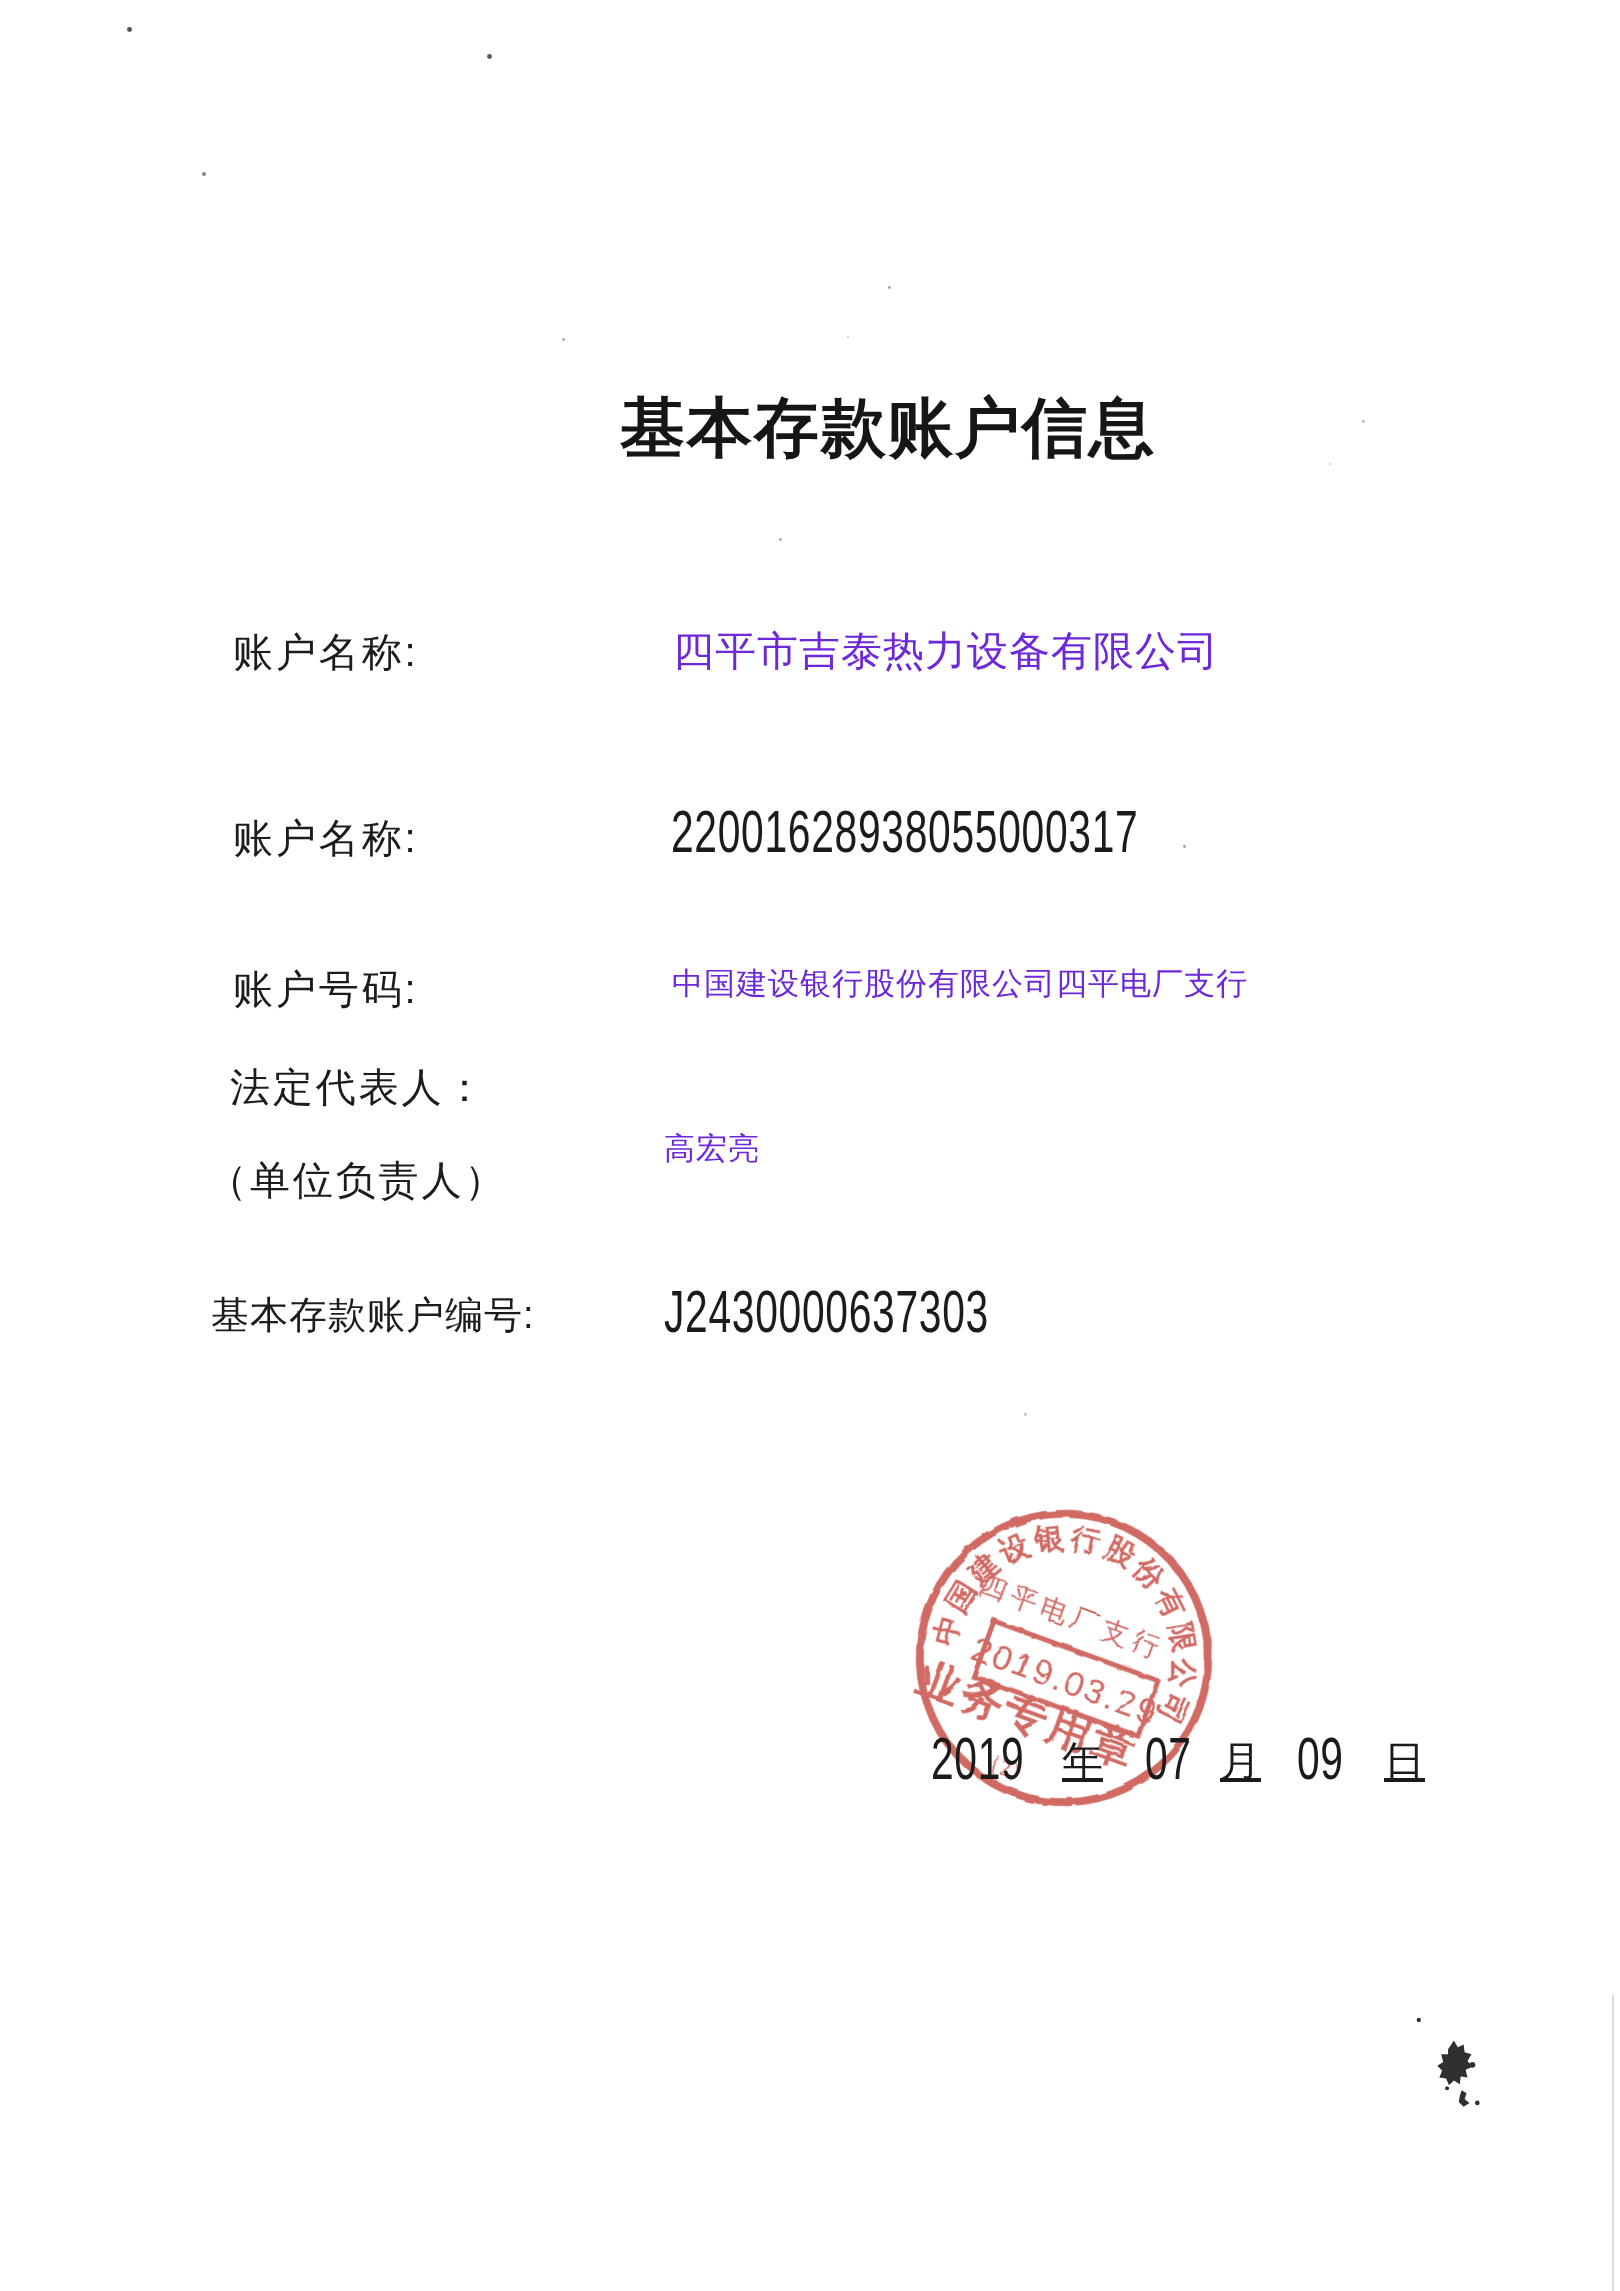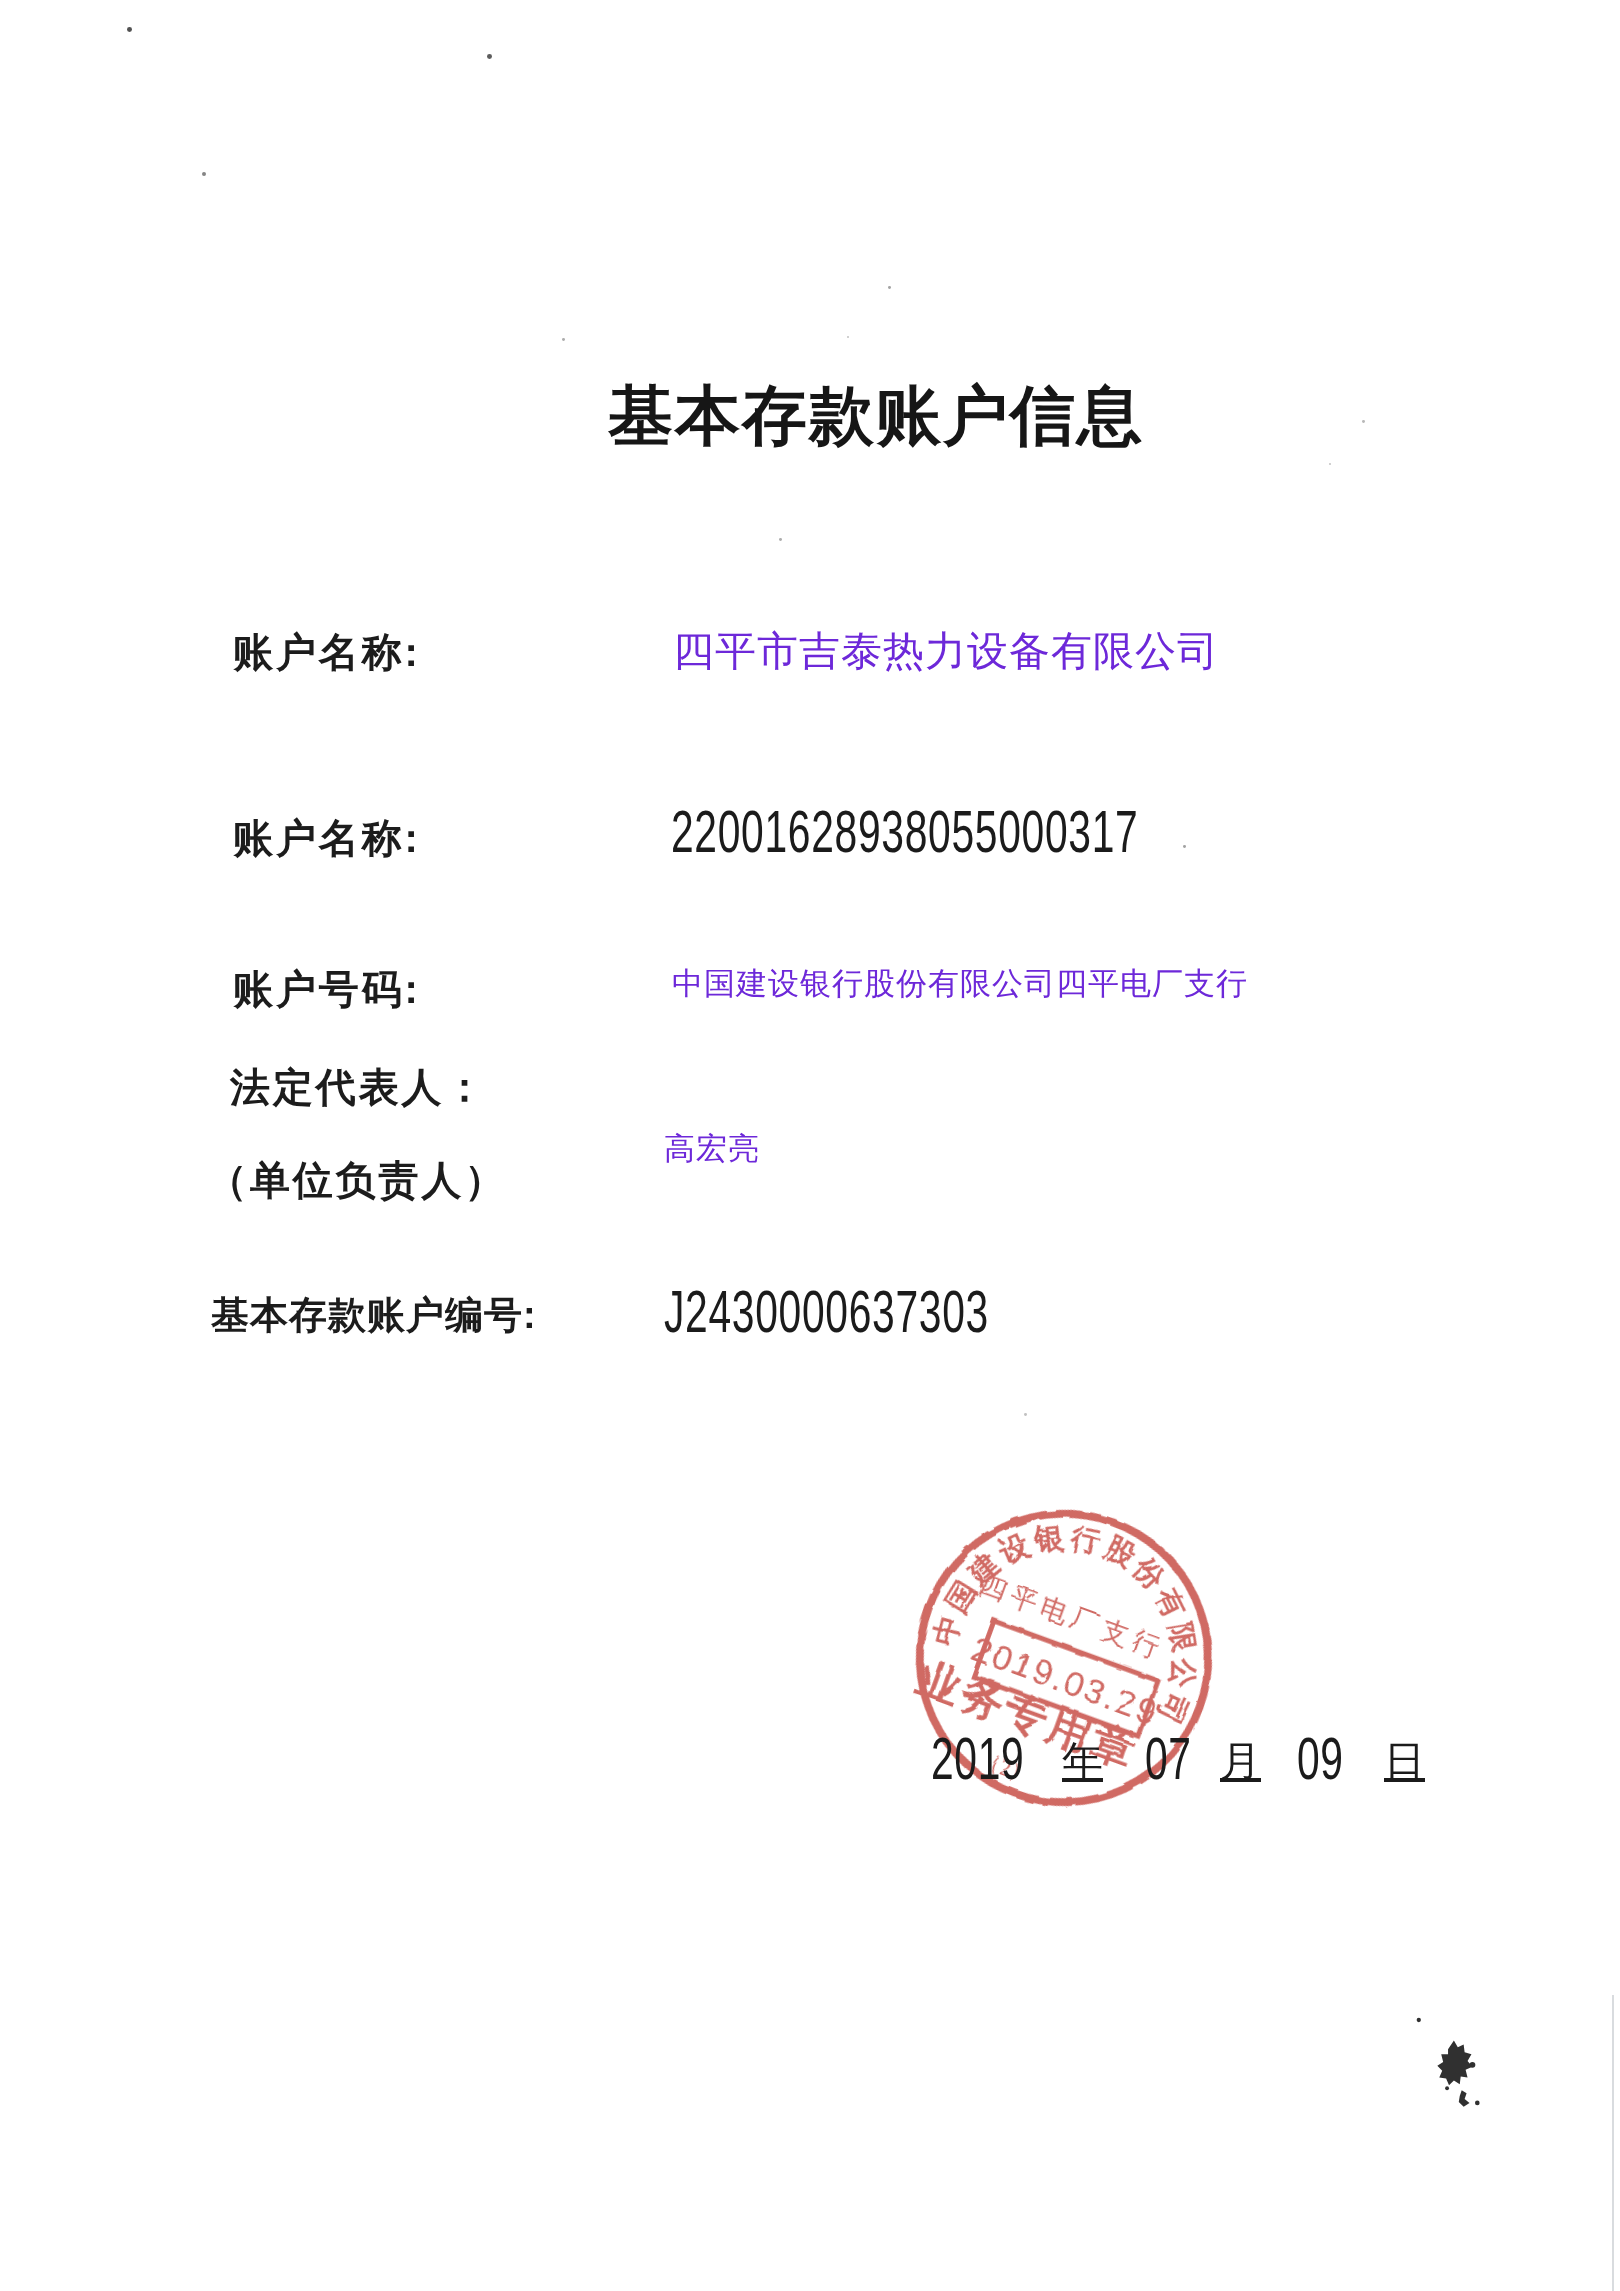--- a/index.html
+++ b/index.html
@@ -3,27 +3,27 @@
 <meta charset="utf-8">
 <style>
   html,body{margin:0;padding:0;}
   body{
     width:1620px;height:2292px;background:#ffffff;position:relative;
     font-family:"Liberation Serif","DejaVu Serif",serif;
     color:#1e1e1e;overflow:hidden;
   }
   .abs{position:absolute;line-height:1;white-space:nowrap;}
   .doc-title{
-    position:absolute;left:608px;top:384px;margin:0;
+    position:absolute;left:608px;top:384px;margin:12px;
     font-size:65px;font-weight:700;letter-spacing:2px;color:#161616;
     font-family:"Liberation Serif","DejaVu Serif",serif;line-height:1;white-space:nowrap;
   }
   .lbl{
     font-family:"Liberation Sans","DejaVu Sans",sans-serif;
-    font-weight:700;font-size:40px;letter-spacing:2.9px;color:#1c1c1c;
+    font-weight:400;font-size:40px;letter-spacing:2.9px;color:#1c1c1c;
   }
   .lbl-sm{font-size:38px;letter-spacing:1px;text-align:center;}
   .val{
     font-family:"Liberation Serif","DejaVu Serif",serif;
     font-weight:400;font-size:41px;letter-spacing:1px;color:#6d28d9;
   }
   .val-wide{font-size:31px;}
   .num{
     font-family:"Liberation Sans","DejaVu Sans",sans-serif;
     font-size:60px;letter-spacing:1px;color:#1b1b1b;

